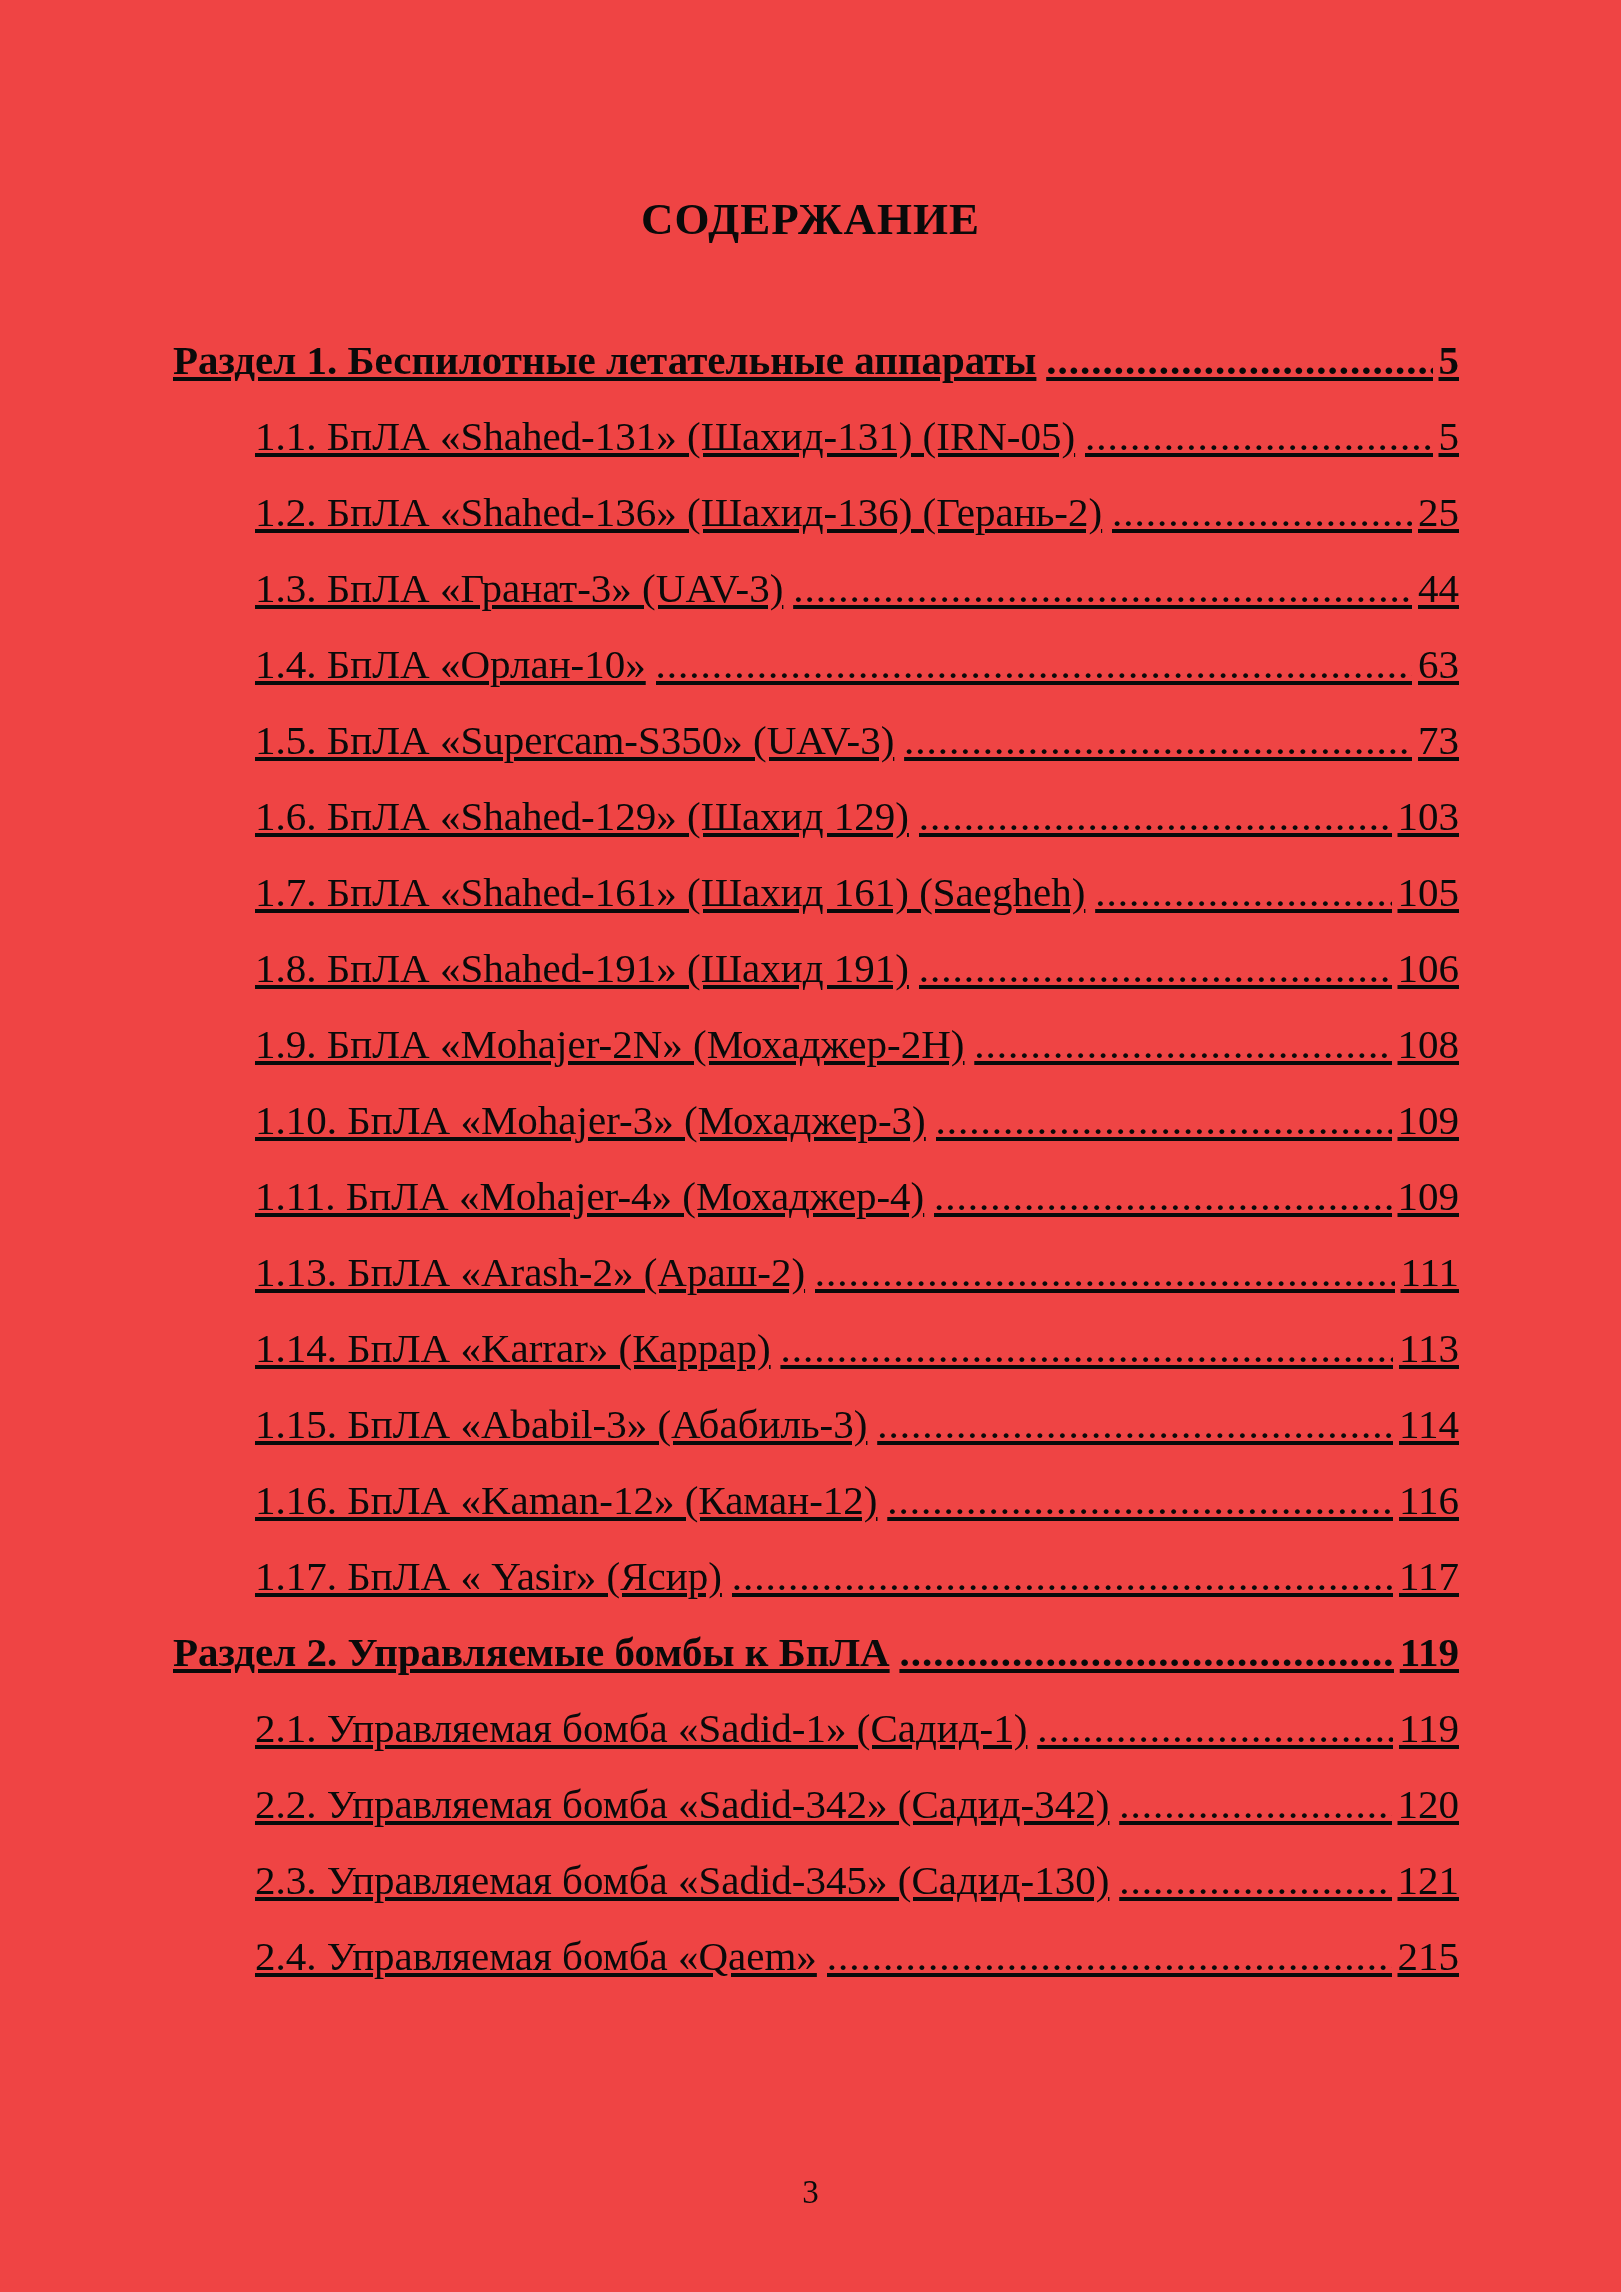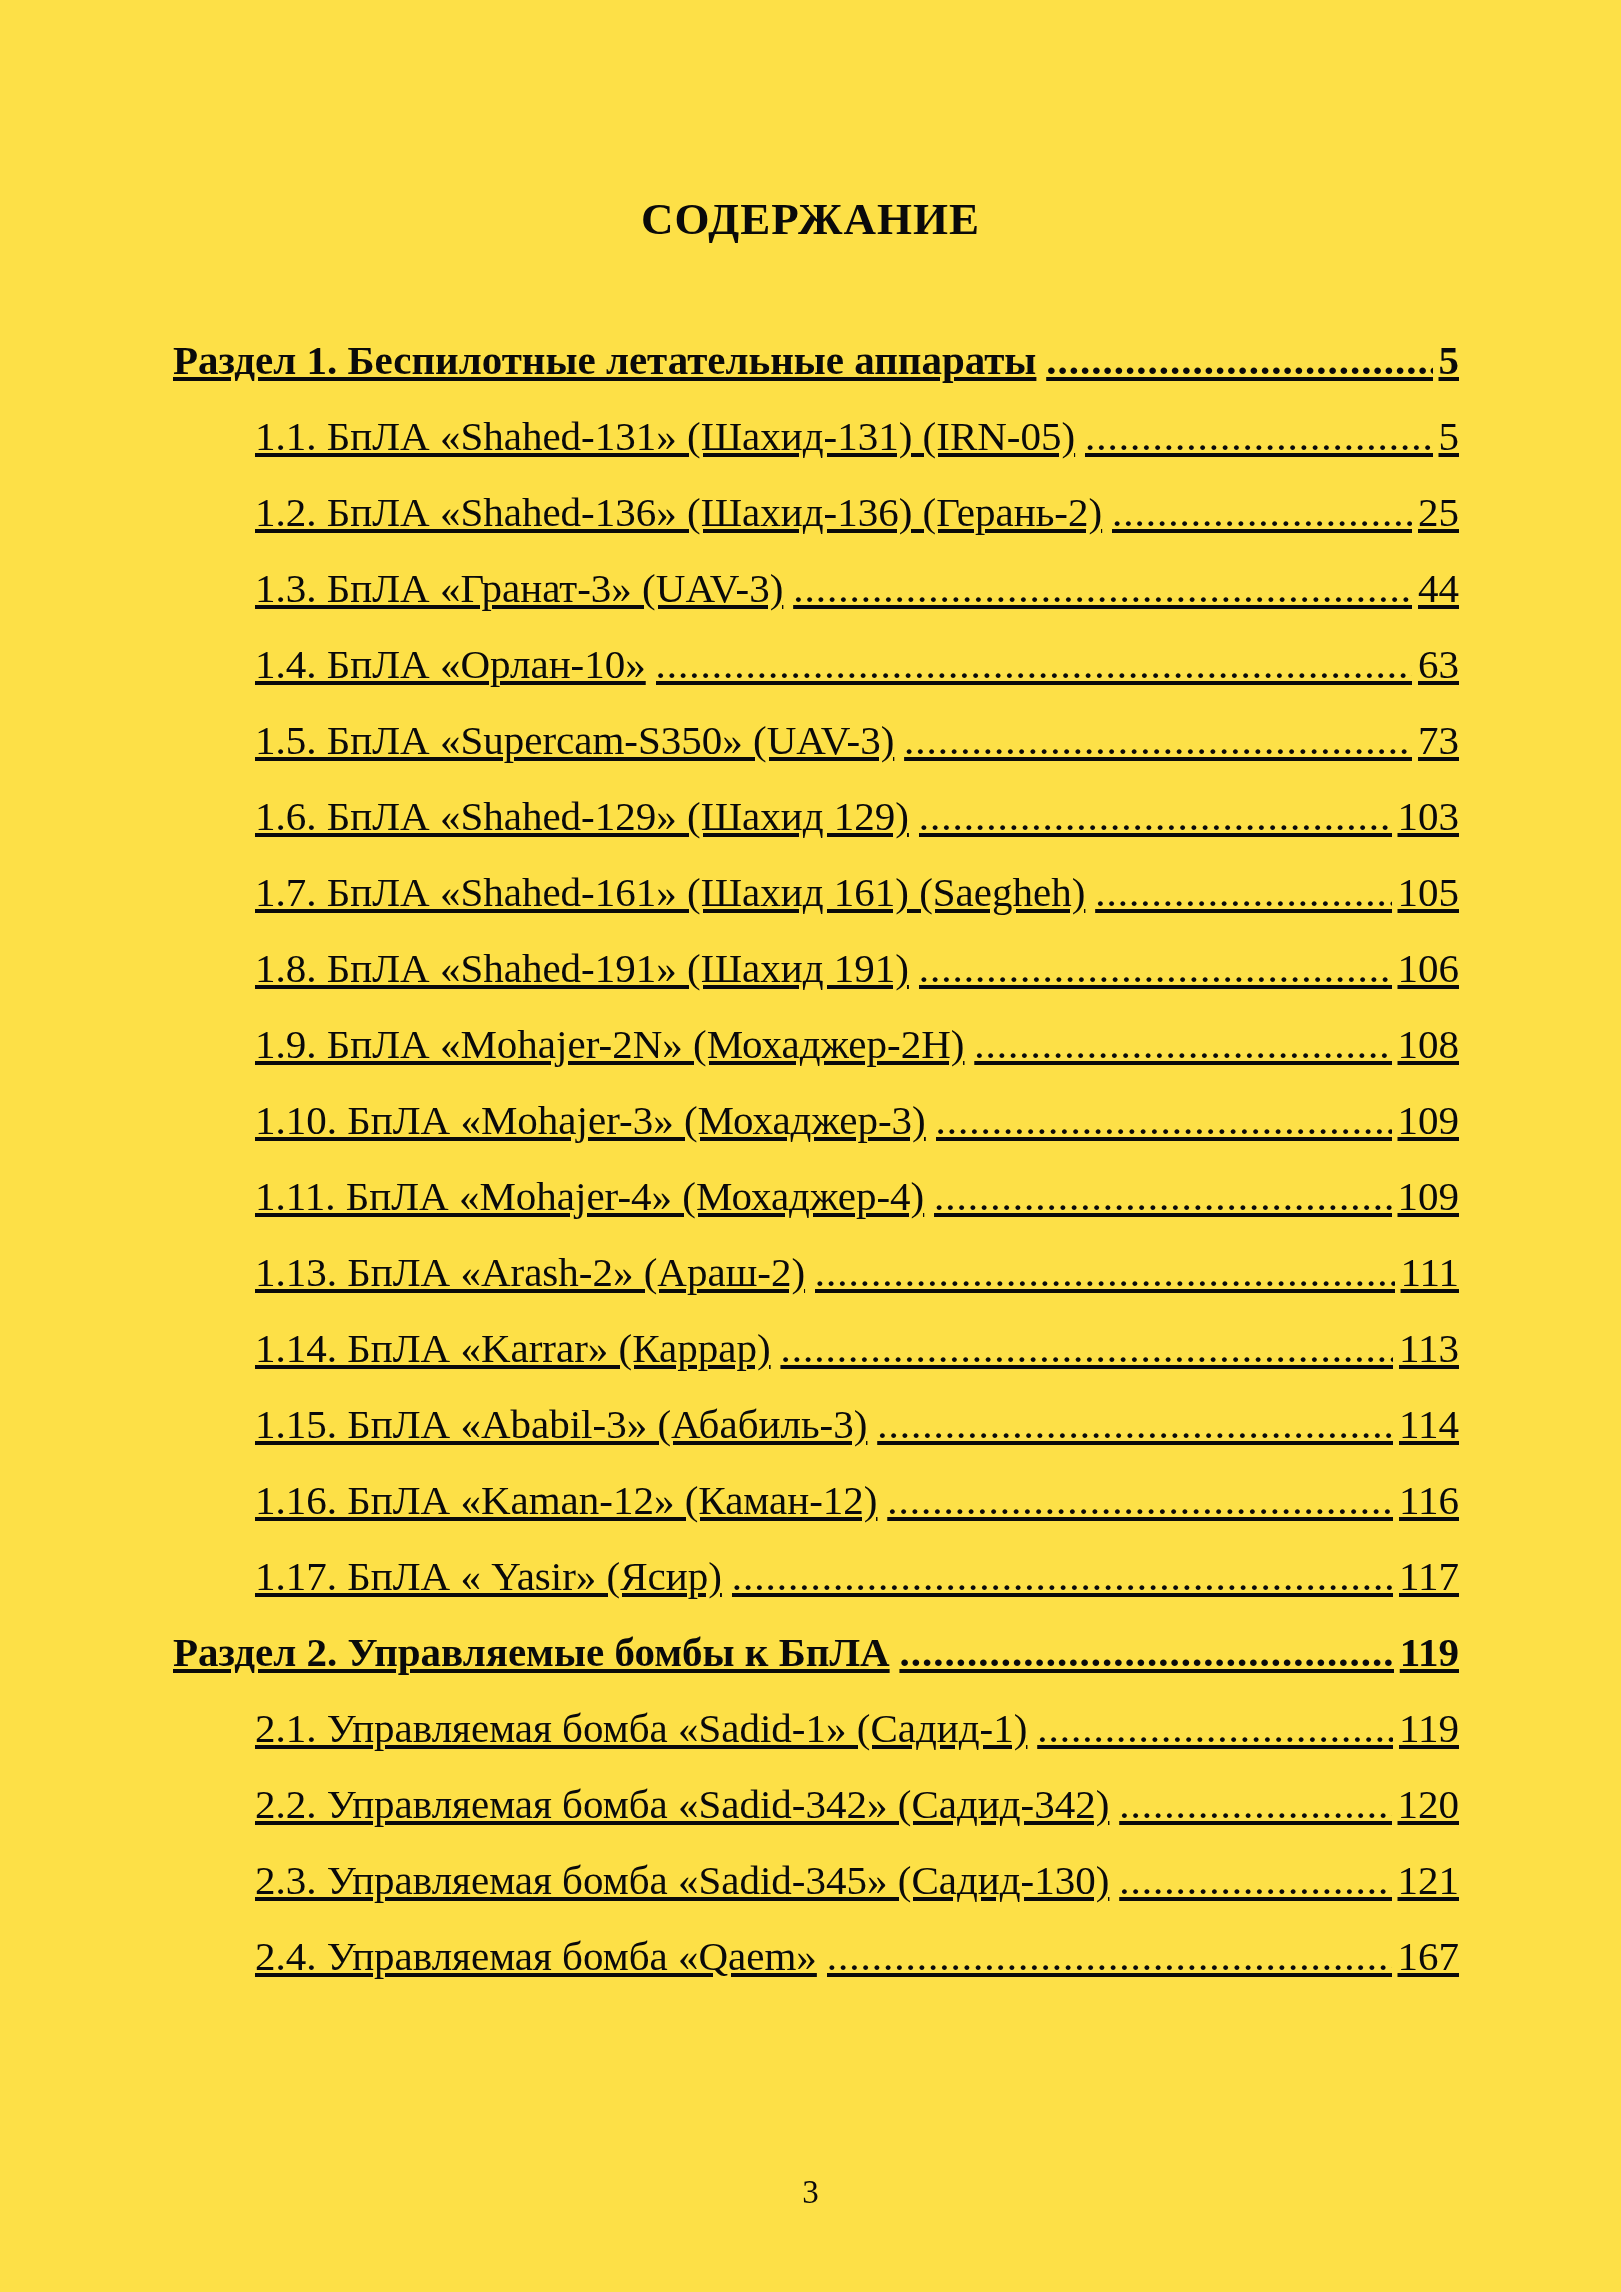--- a/index.html
+++ b/index.html
@@ -4,21 +4,21 @@
 <style>
   html, body {
     margin: 0;
     padding: 0;
     background: #ffffff;
   }
   .doc-page {
     position: relative;
     width: 1621px;
     height: 2293px;
-    background: #fde047;
+    background: #ef4444;
     color: #0a0a0a;
     font-family: "Liberation Serif", "DejaVu Serif", serif;
     overflow: hidden;
     box-sizing: border-box;
   }
   .doc-title {
     padding-top: 192px;
     text-align: center;
     font-size: 45px;
     font-weight: bold;
@@ -181,20 +181,20 @@
     <span class="toc-pagenum">120</span>
   </div>
       <div class="toc-line item">
     <span class="toc-label">2.3. Управляемая бомба «Sadid-345» (Садид-130)</span>
     <span class="toc-dots"></span>
     <span class="toc-pagenum">121</span>
   </div>
       <div class="toc-line item">
     <span class="toc-label">2.4. Управляемая бомба «Qaem»</span>
     <span class="toc-dots"></span>
-    <span class="toc-pagenum">167</span>
+    <span class="toc-pagenum">215</span>
   </div>
     </div>
 
   <div class="page-footer">3</div>
 
 </div>
 
 
 </body></html>

